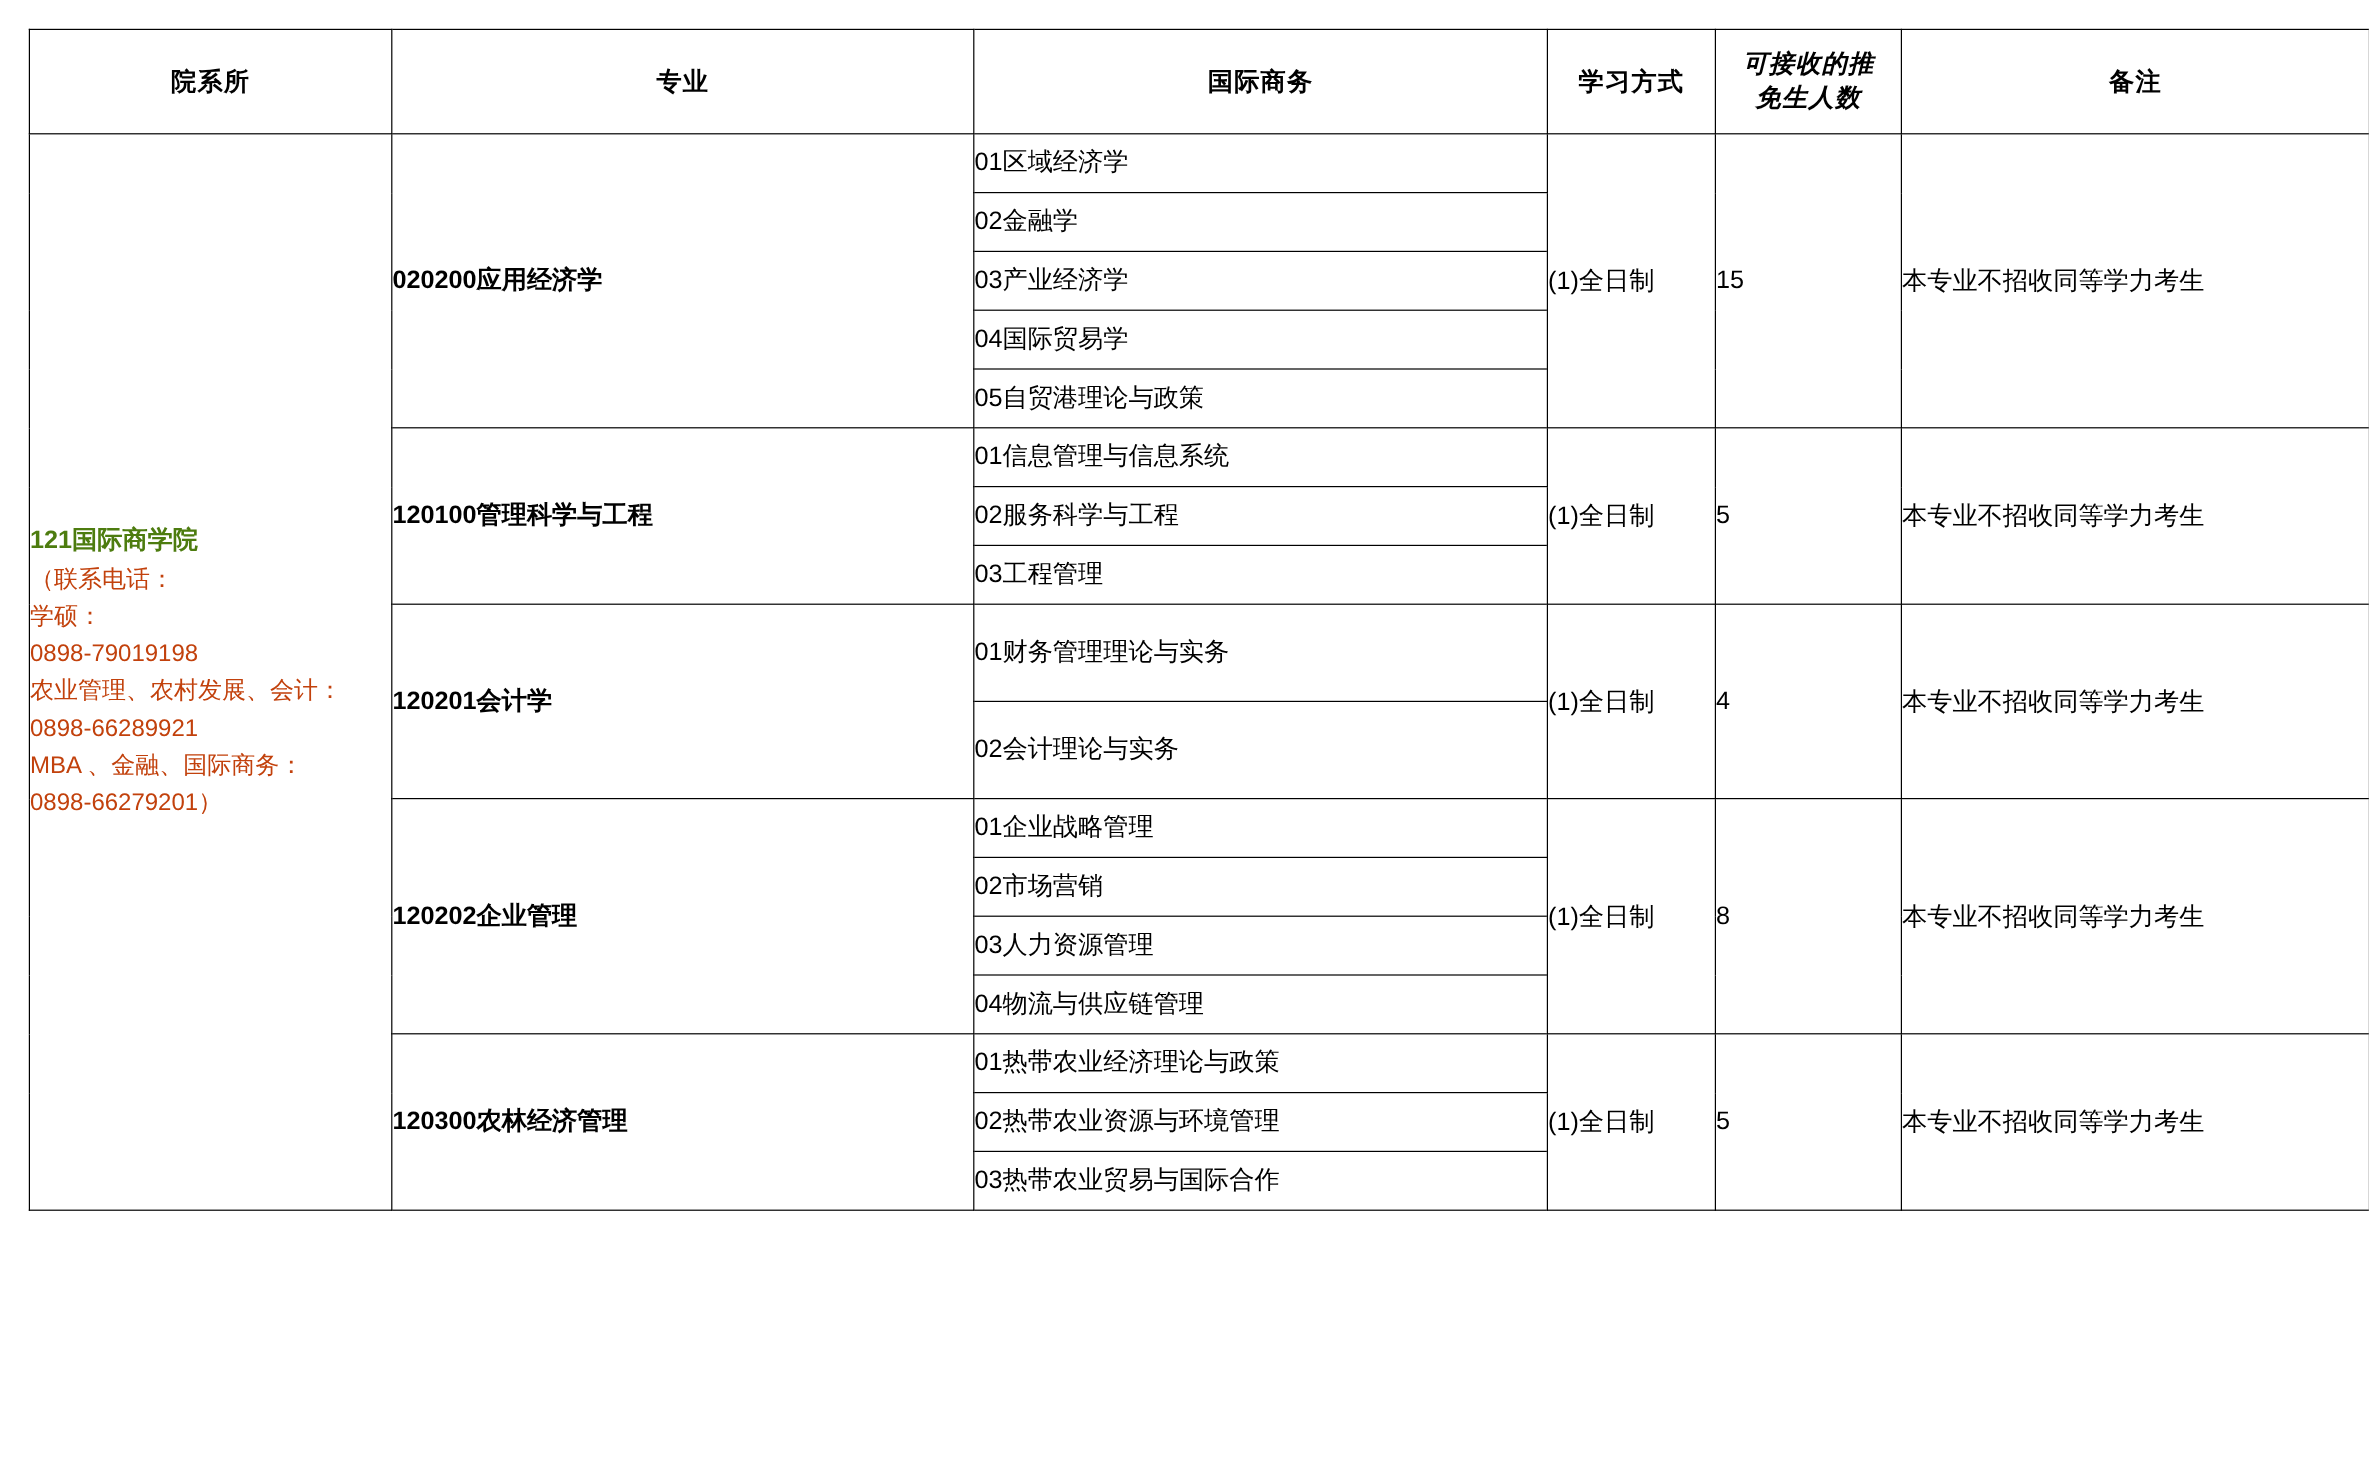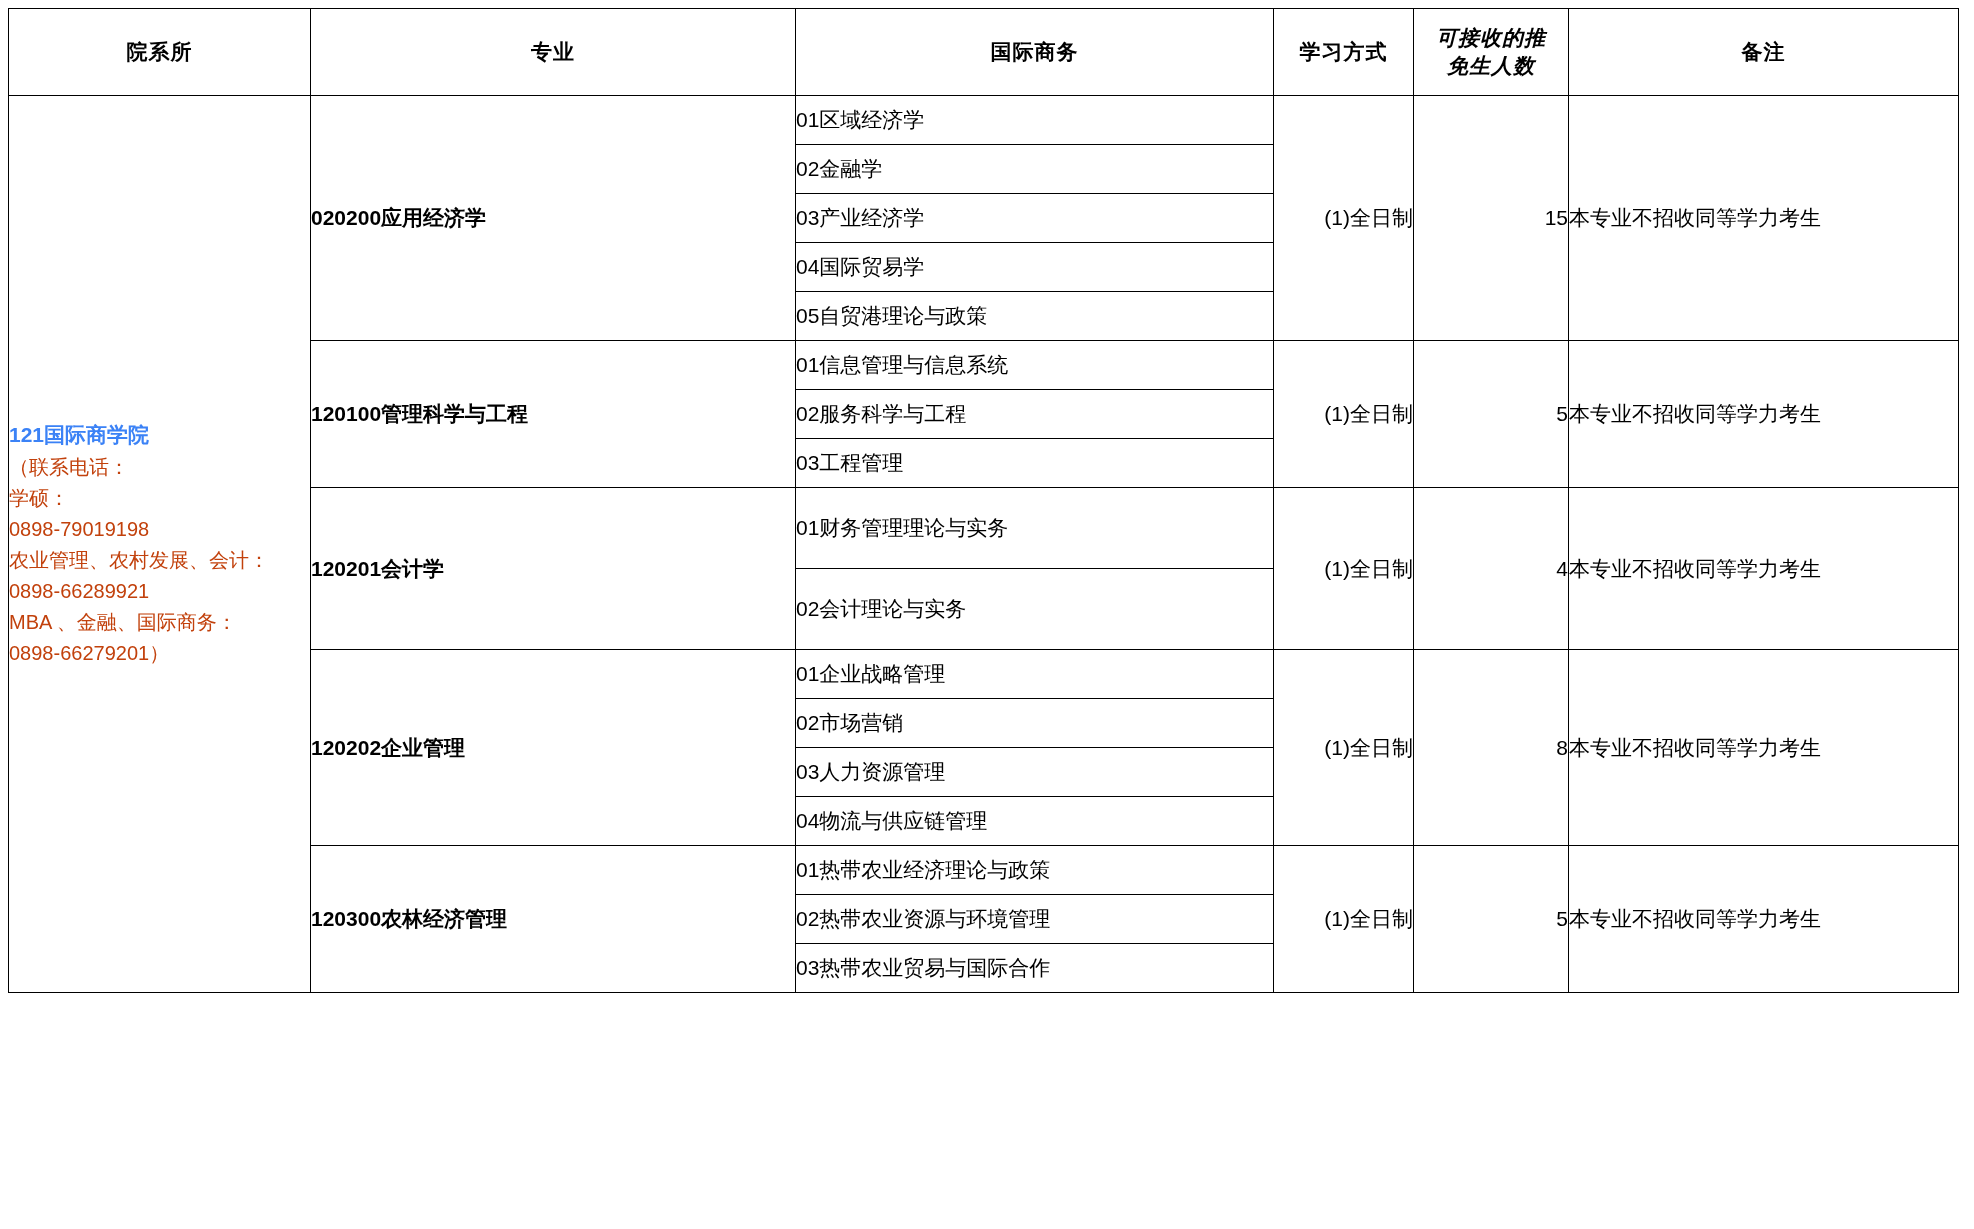--- a/index.html
+++ b/index.html
@@ -16,21 +16,21 @@
     width: 1974px;
     min-height: 1229px;
     background: #ffffff;
     box-sizing: border-box;
     padding: 8px 0 0 8px;
   }
   table.grid {
     border-collapse: collapse;
     table-layout: fixed;
     width: 1950px;
-    margin: 0;
+    margin: 16px;
   }
   table.grid td, table.grid th {
     border: 1px solid #000000;
     vertical-align: middle;
     padding: 0;
     font-size: 21px;
     color: #000000;
     background: #ffffff;
   }
   
@@ -57,21 +57,21 @@
 
   
   .dept-cell {
     vertical-align: top;
     padding: 12px 8px 8px 12px;
   }
   .dept-name {
     font-weight: bold;
     font-size: 21px;
     line-height: 1.5;
-    color: #3b82f6;
+    color: #4d7c0f;
     margin-bottom: 2px;
   }
   .dept-contact {
     color: #c2410c;
     font-size: 20px;
     line-height: 1.55;
   }
   .dept-contact div { white-space: nowrap; }
 
   
@@ -87,21 +87,21 @@
   .dir-cell {
     padding: 8px 8px 8px 10px;
     font-size: 21px;
     line-height: 1.4;
     height: 48px;
     vertical-align: middle;
   }
   .dir-cell.tall { height: 80px; }
 
   .mode-cell, .quota-cell {
-    text-align: right;
+    text-align: left;
     font-size: 21px;
   }
   .quota-cell { font-weight: normal; }
   .remark-cell {
     padding-left: 10px;
     font-size: 21px;
   }
 </style>
 </head>
 <body>

